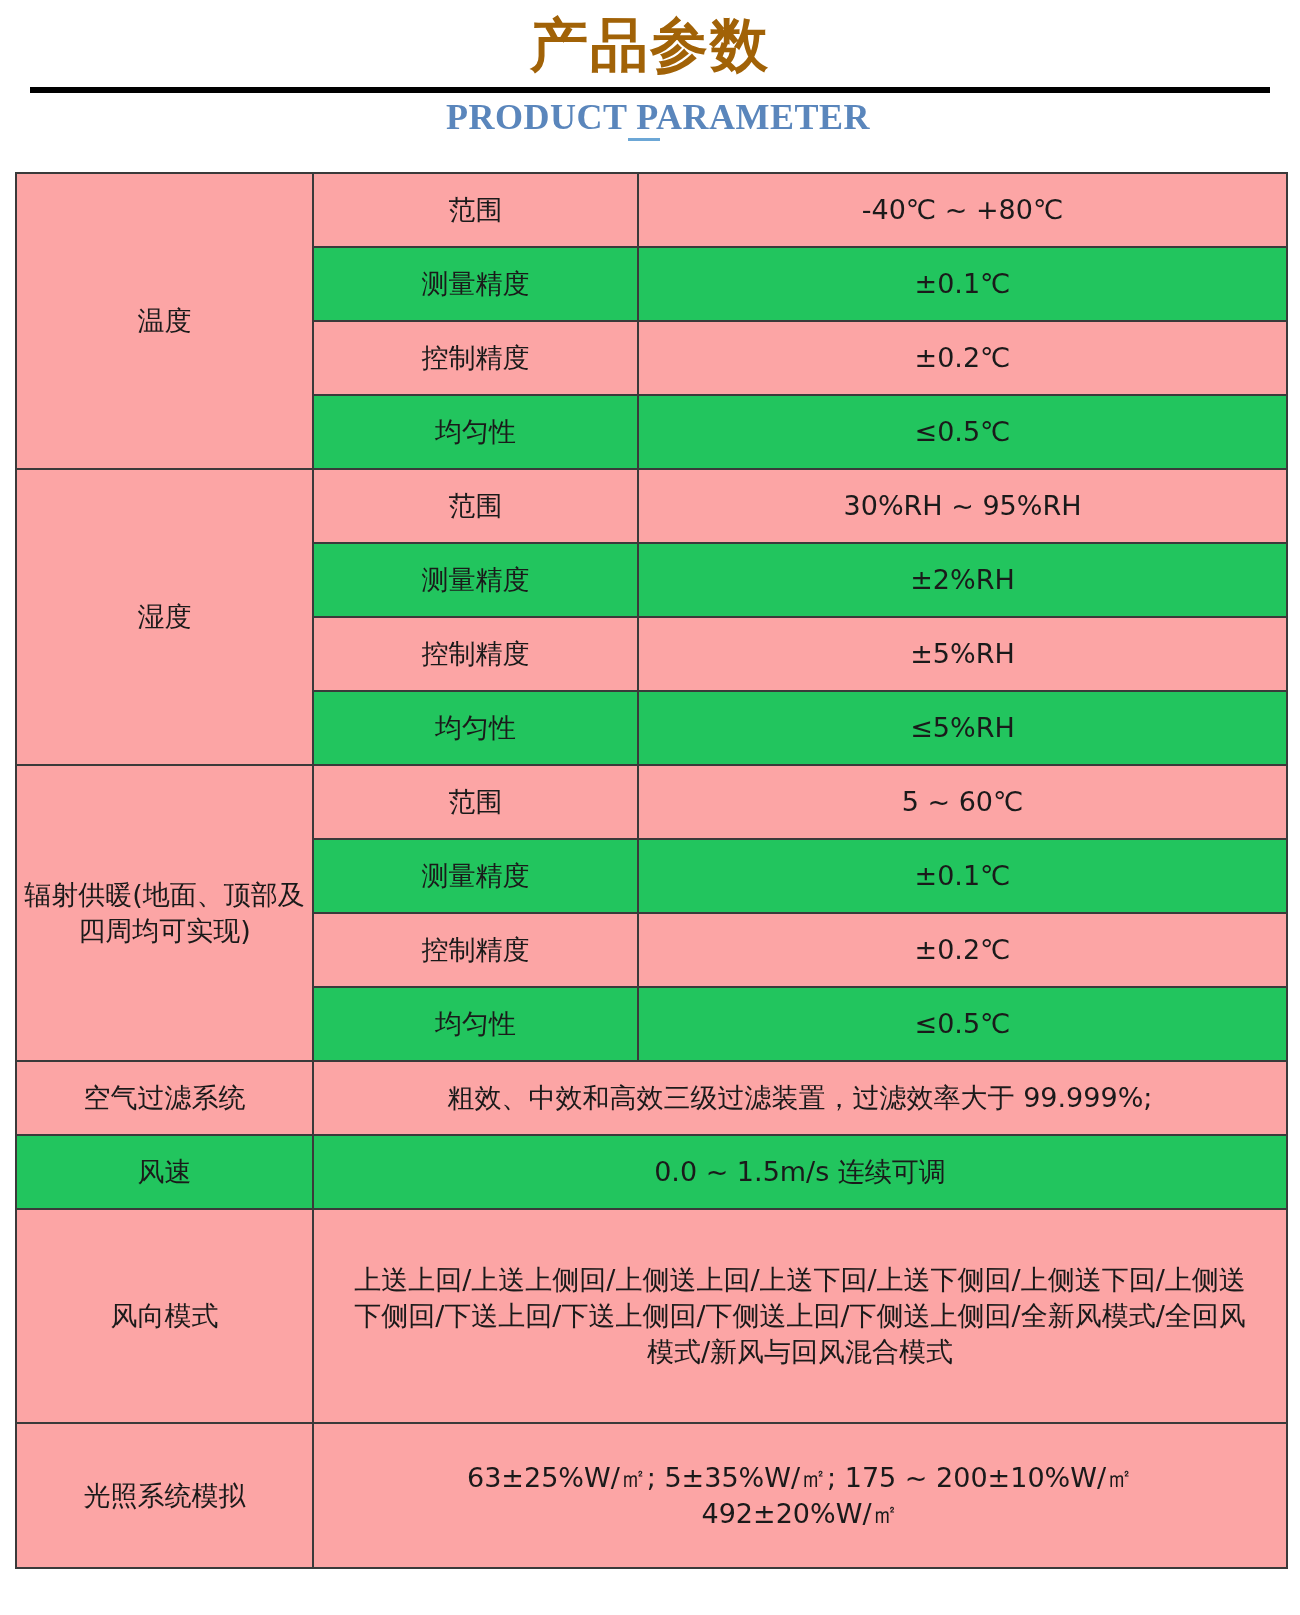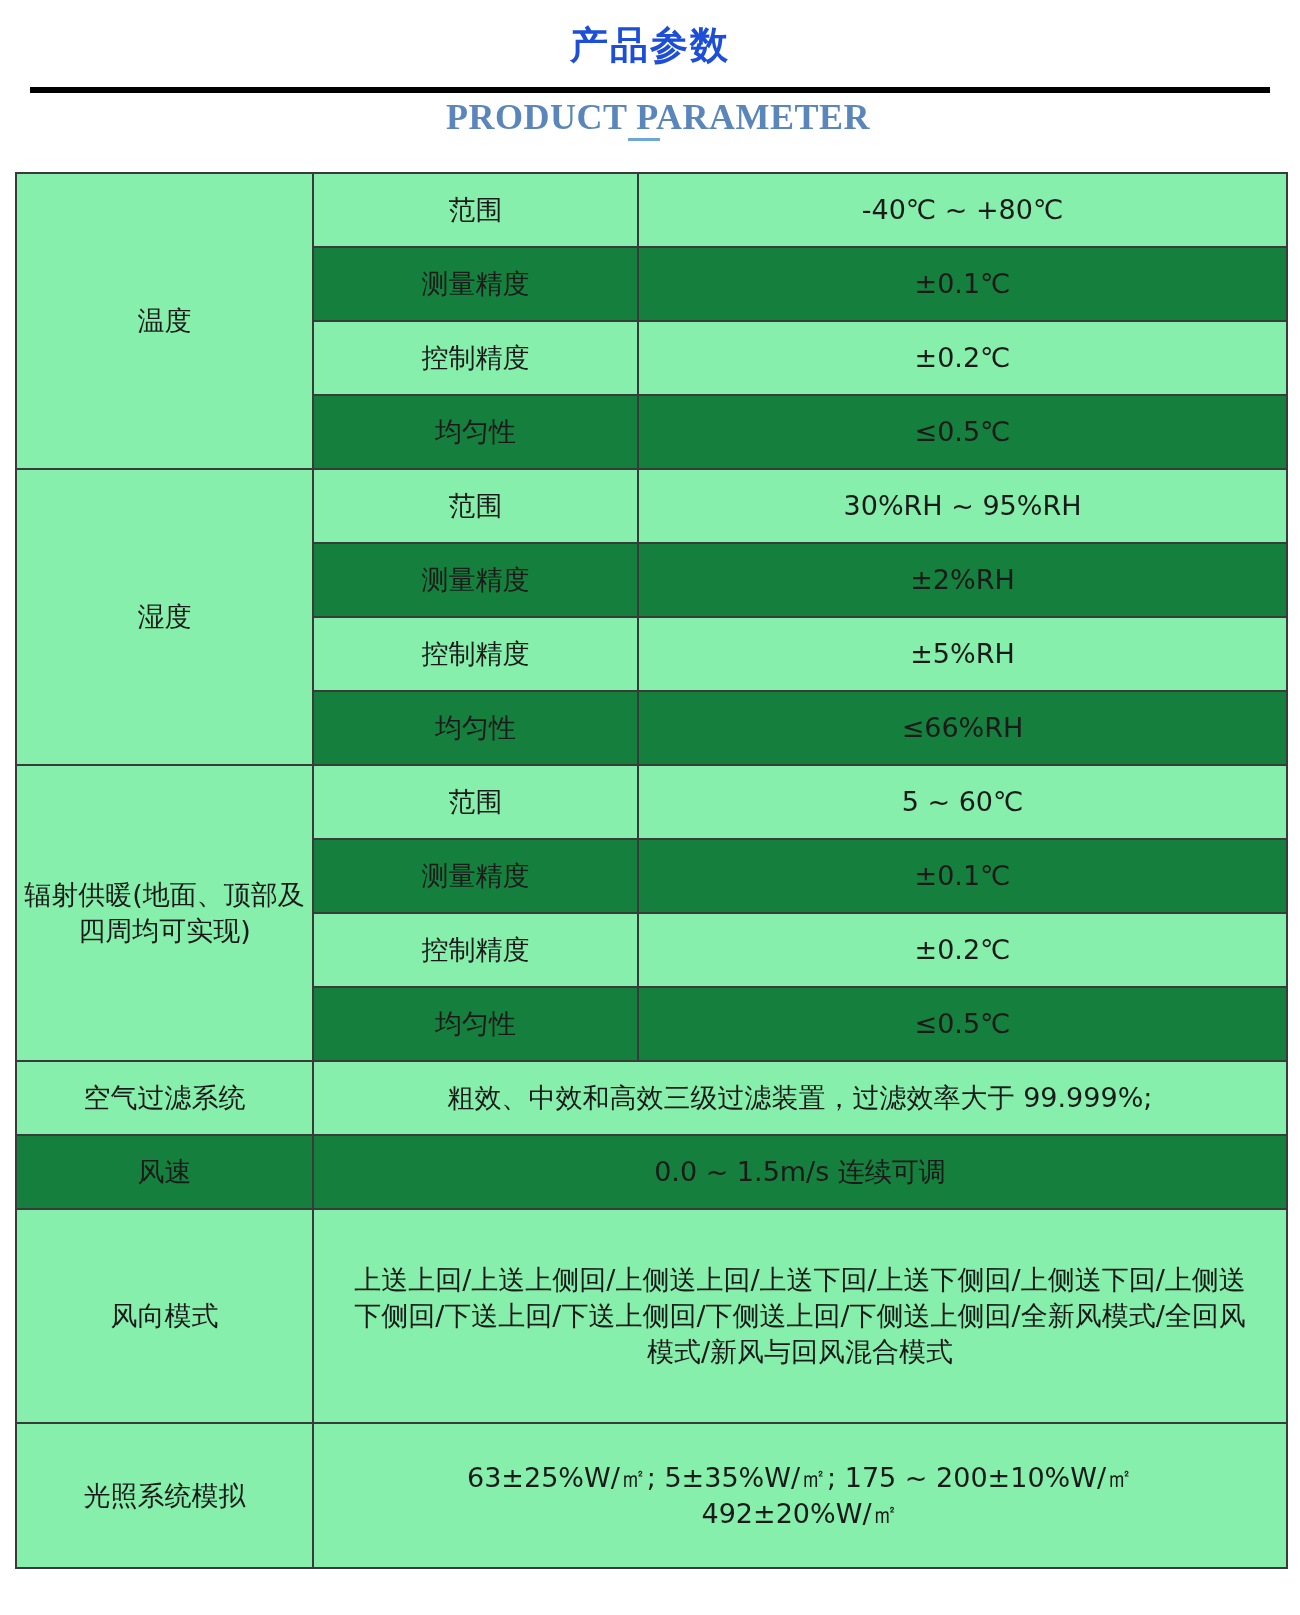--- a/index.html
+++ b/index.html
@@ -1,34 +1,34 @@
 <!DOCTYPE html>
 <html><head>
 <meta charset="utf-8">
 <style>
   html, body { margin: 0; padding: 0; background: #ffffff; }
   body { width: 1300px; height: 1615px; position: relative; overflow: hidden;
          font-family: "DejaVu Sans", "Liberation Sans", sans-serif; color: #1a1a1a; }
   .title { position: absolute; left: 0; top: 8px; width: 1300px; text-align: center;
-           font-size: 38px; font-weight: bold; color: #1d4ed8; letter-spacing: 2px;
+           font-size: 58px; font-weight: bold; color: #a16207; letter-spacing: 2px;
            font-family: "DejaVu Sans", sans-serif; line-height: 74px; }
   .rule { position: absolute; left: 30px; top: 87px; width: 1240px; height: 6px; background: #000000; }
   .subtitle { position: absolute; left: 0; top: 100px; width: 1300px; text-align: center;
               font-family: "Liberation Serif", "DejaVu Serif", serif; font-weight: bold;
               font-size: 36px; color: #5a86bc; line-height: 34px; letter-spacing: 0.5px; padding-left: 8px; }
   .accent { position: absolute; left: 628px; top: 138px; width: 32px; height: 3px; background: #6ca7d6; }
 
   table.params { position: absolute; left: 15px; top: 172px; width: 1271px;
                  border-collapse: collapse; table-layout: fixed; }
   table.params td { border: 2px solid #3a3a3a; text-align: center; vertical-align: middle;
                     font-size: 27px; padding: 0; line-height: 36px; }
   col.c1 { width: 297px; } col.c2 { width: 325px; } col.c3 { width: 649px; }
   tr.std td { height: 72px; }
-  .g { background: #86efac; }
-  .w { background: #15803d; }
+  .g { background: #fca5a5; }
+  .w { background: #22c55e; }
   .cat2 { line-height: 72px; margin-top: 16px; }
   td.multi { line-height: 72px; padding: 0 4px; margin-left: 17px; }
   td.light { line-height: 72px; margin-top: 15px; }
 </style>
 </head>
 <body>
 
 <div class="title">产品参数</div>
 <div class="rule"></div>
 <div class="subtitle">PRODUCT PARAMETER</div>
@@ -68,21 +68,21 @@
     <tr class="std">
       <td class="w">测量精度</td>
       <td class="w">±2%RH</td>
     </tr>
     <tr class="std">
       <td class="g">控制精度</td>
       <td class="g">±5%RH</td>
     </tr>
     <tr class="std">
       <td class="w">均匀性</td>
-      <td class="w">≤66%RH</td>
+      <td class="w">≤5%RH</td>
     </tr>
 
     <tr class="std">
       <td class="g cat2" rowspan="4">
         <div>辐射供暖(地面、顶部及</div>
         <div>四周均可实现)</div>
       </td>
       <td class="g">范围</td>
       <td class="g">5 ~ 60℃</td>
     </tr>

